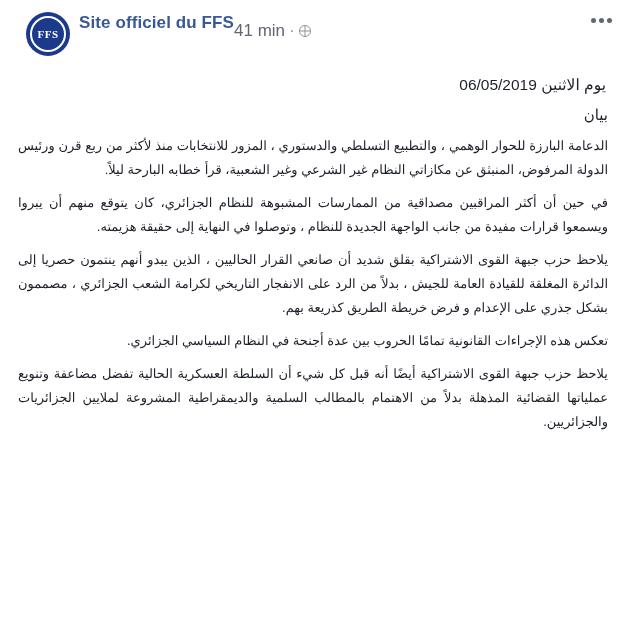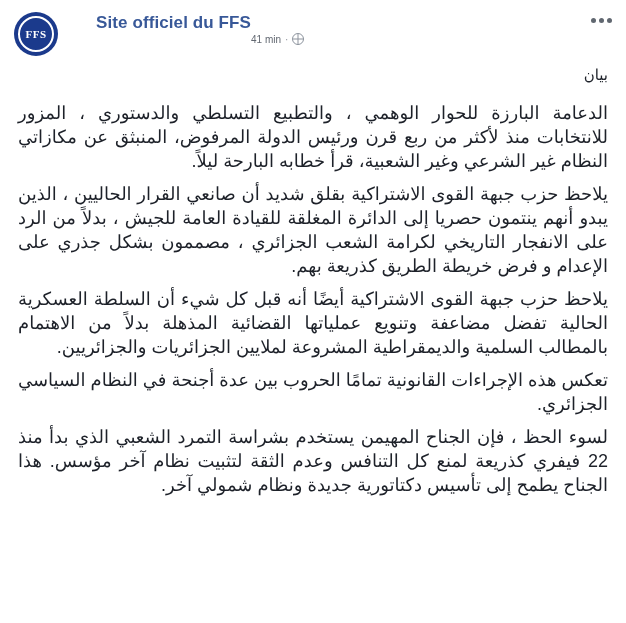--- a/index.html
+++ b/index.html
@@ -16,23 +16,22 @@
   .post {
     width: 626px;
     height: 623px;
     box-sizing: border-box;
     background: #ffffff;
     position: relative;
   }
   .post-header {
     display: flex;
     align-items: flex-start;
-    padding: 12px 14px 6px 14px;
+    padding: 12px 14px 6px 26px;
     position: relative;
-    gap: 29px;
   }
   .avatar {
     width: 44px;
     height: 44px;
     border-radius: 50%;
     background: #1b3a8c;
     flex: 0 0 44px;
     position: relative;
     overflow: hidden;
     display: flex;
@@ -67,23 +66,23 @@
   .page-name {
     color: #385898;
     font-size: 17px;
     font-weight: bold;
     line-height: 20px;
     letter-spacing: 0.1px;
   }
   .meta-row {
     display: flex;
     align-items: center;
-    margin-top: 20px;
+    margin-top: 8px;
     color: #616770;
-    font-size: 10px;
+    font-size: 17px;
   }
   .meta-sep {
     margin: 0 4px;
     color: #90949c;
   }
   .globe-icon {
     display: inline-block;
     width: 12px;
     height: 12px;
     border-radius: 50%;
@@ -134,25 +133,25 @@
     font-size: 15.5px;
     color: #1d2129;
     margin: 10px 2px 12px 2px;
     direction: ltr;
     text-align: right;
     font-family: "Liberation Sans", sans-serif;
   }
   .bayan {
     font-size: 15px;
     color: #1d2129;
-    margin-bottom: 17px;
+    margin-bottom: 10px;
     text-align: right;
   }
   .para {
-    font-size: 18px;
+    font-size: 13px;
     line-height: 24px;
     color: #1d2129;
     margin: 0 0 9px 0;
     text-align: justify;
     text-justify: inter-word;
     direction: rtl;
   }
 </style>
 </head>
 <body>
@@ -174,22 +173,23 @@
       </div>
     </div>
     <div class="more-menu">
       <span class="dot"></span>
       <span class="dot"></span>
       <span class="dot"></span>
     </div>
   </div>
 
   <div class="post-body">
+    <div class="date-line">يوم الاثنين 06/05/2019</div>
     <div class="bayan">بيان</div>
     <p class="para">الدعامة البارزة للحوار الوهمي ، والتطبيع التسلطي والدستوري ، المزور للانتخابات منذ لأكثر من ربع قرن ورئيس الدولة المرفوض، المنبثق عن مكازاتي النظام غير الشرعي وغير الشعبية، قرأ خطابه البارحة ليلاً.</p>
+    <p class="para">في حين أن أكثر المراقبين مصداقية من الممارسات المشبوهة للنظام الجزائري، كان يتوقع منهم أن يبروا ويسمعوا قرارات مفيدة من جانب الواجهة الجديدة للنظام ، وتوصلوا في النهاية إلى حقيقة هزيمته.</p>
     <p class="para">يلاحظ حزب جبهة القوى الاشتراكية بقلق شديد أن صانعي القرار الحاليين ، الذين يبدو أنهم ينتمون حصريا إلى الدائرة المغلقة للقيادة العامة للجيش ، بدلاً من الرد على الانفجار التاريخي لكرامة الشعب الجزائري ، مصممون بشكل جذري على الإعدام و فرض خريطة الطريق كذريعة بهم.</p>
+    <p class="para">تعكس هذه الإجراءات القانونية تمامًا الحروب بين عدة أجنحة في النظام السياسي الجزائري.</p>
     <p class="para">يلاحظ حزب جبهة القوى الاشتراكية أيضًا أنه قبل كل شيء أن السلطة العسكرية الحالية تفضل مضاعفة وتنويع عملياتها القضائية المذهلة بدلاً من الاهتمام بالمطالب السلمية والديمقراطية المشروعة لملايين الجزائريات والجزائريين.</p>
-    <p class="para">تعكس هذه الإجراءات القانونية تمامًا الحروب بين عدة أجنحة في النظام السياسي الجزائري.</p>
-    <p class="para">لسوء الحظ ، فإن الجناح المهيمن يستخدم بشراسة التمرد الشعبي الذي بدأ منذ 22 فيفري كذريعة لمنع كل التنافس وعدم الثقة لتثبيت نظام آخر مؤسس. هذا الجناح يطمح إلى تأسيس دكتاتورية جديدة ونظام شمولي آخر.</p>
 
   </div>
 
 </div>
 
 </body></html>

